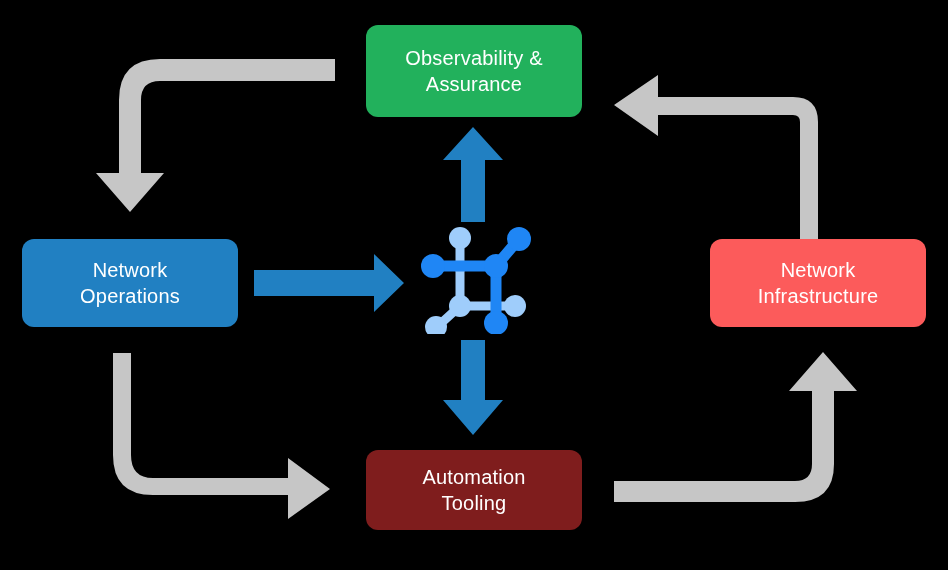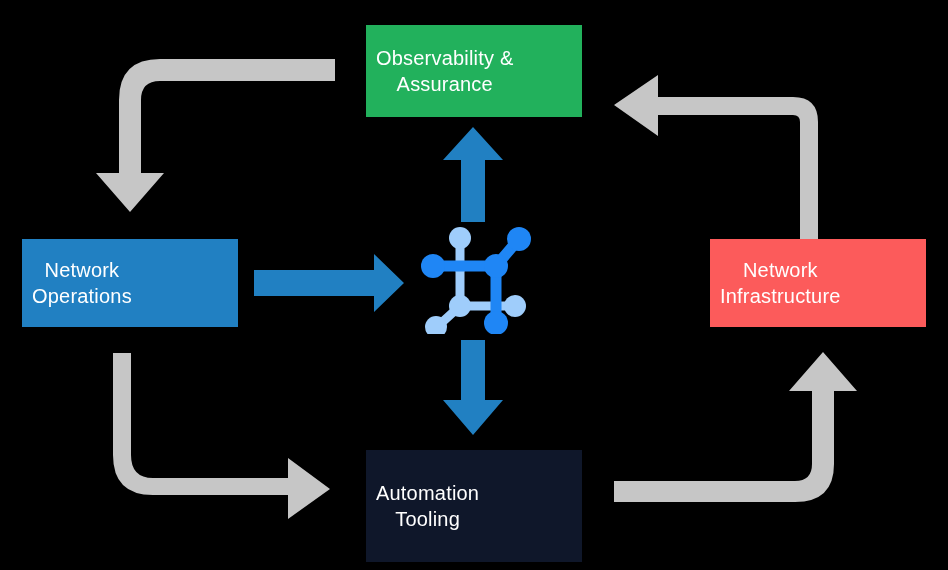--- a/index.html
+++ b/index.html
@@ -12,23 +12,23 @@
     width: 948px;
     height: 570px;
     background: #000000;
     overflow: hidden;
     font-family: "Liberation Sans", sans-serif;
   }
   .node-box {
     position: absolute;
     display: flex;
     align-items: center;
-    justify-content: flex-start;
+    justify-content: center;
     text-align: center;
-    border-radius: 0;
+    border-radius: 12px;
     color: #ffffff;
     font-size: 20px;
     line-height: 26px;
     font-weight: 400;
     letter-spacing: 0.2px;
     box-sizing: border-box;
     padding: 2px 10px;
   }
   .node-label { display: block; white-space: pre-line; }
 
@@ -38,22 +38,22 @@
   }
   #box-operations {
     left: 22px; top: 239px; width: 216px; height: 88px;
     background: #2180c2;
   }
   #box-infrastructure {
     left: 710px; top: 239px; width: 216px; height: 88px;
     background: #fc5b5b;
   }
   #box-automation {
-    left: 366px; top: 450px; width: 216px; height: 112px;
-    background: #0f172a;
+    left: 366px; top: 450px; width: 216px; height: 80px;
+    background: #7f1d1d;
   }
 
   .svg-layer {
     position: absolute;
     left: 0; top: 0;
     width: 948px; height: 570px;
     pointer-events: none;
   }
   .net-icon {
     position: absolute;

